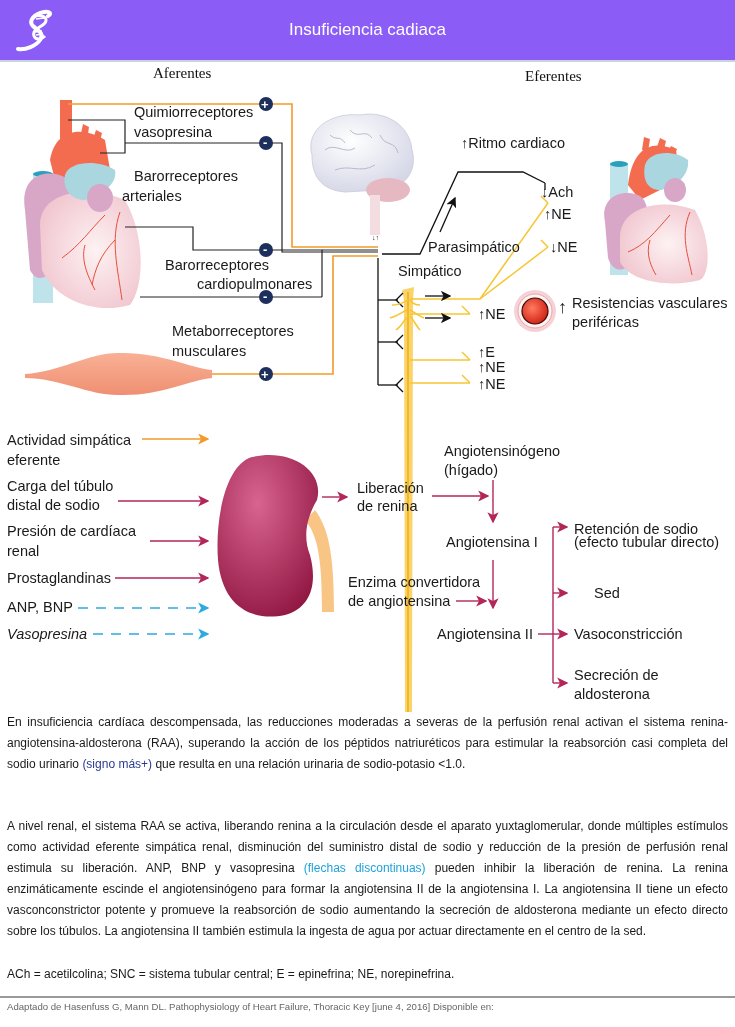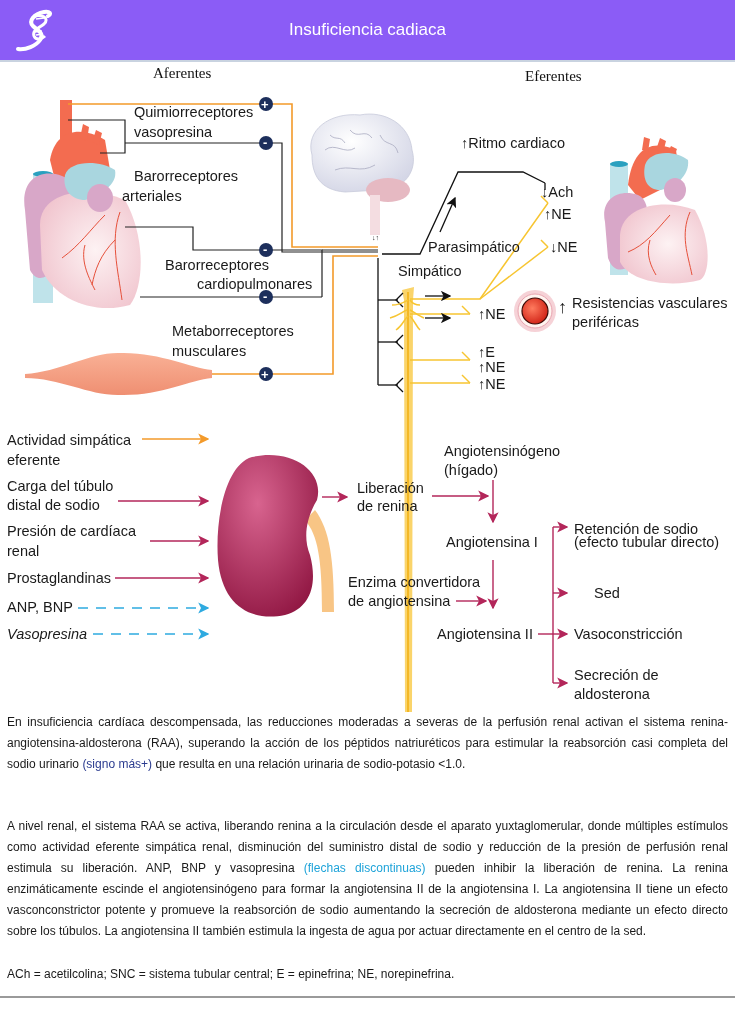--- a/index.html
+++ b/index.html
@@ -254,13 +254,14 @@
 <div class="lbl" style="left:574px;top:685px;">aldosterona</div>
 
 <div class="para" style="top:712px;"><span>En insuficiencia cardíaca descompensada, las reducciones moderadas a severas de la perfusión renal activan el sistema renina-angiotensina-aldosterona (RAA), superando la acción de los péptidos natriuréticos para estimular la reabsorción casi completa del sodio urinario </span><span class="hl-navy">(signo más+)</span><span> que resulta en una relación urinaria de sodio-potasio &lt;1.0.</span></div>
 
 <div class="para" style="top:816px;"><span>A nivel renal, el sistema RAA se activa, liberando renina a la circulación desde el aparato yuxtaglomerular, donde múltiples estímulos como actividad eferente simpática renal, disminución del suministro distal de sodio y reducción de la presión de perfusión renal estimula su liberación. ANP, BNP y vasopresina </span><span class="hl-cyan">(flechas discontinuas)</span><span> pueden inhibir la liberación de renina. La renina enzimáticamente escinde el angiotensinógeno para formar la angiotensina II de la angiotensina I. La angiotensina II tiene un efecto vasconconstrictor potente y promueve la reabsorción de sodio aumentando la secreción de aldosterona mediante un efecto directo sobre los túbulos. La angiotensina II también estimula la ingesta de agua por actuar directamente en el centro de la sed.</span></div>
 
 <div class="para" style="top:964px;text-align:left;">ACh = acetilcolina; SNC = sistema tubular central; E = epinefrina; NE, norepinefrina.</div>
 
 <div class="footer-rule"></div>
 <div class="footer">
+  <div>Adaptado de Hasenfuss G, Mann DL. Pathophysiology of Heart Failure, Thoracic Key [june 4, 2016] Disponible en:</div>
 </div>
 
 </body></html>

